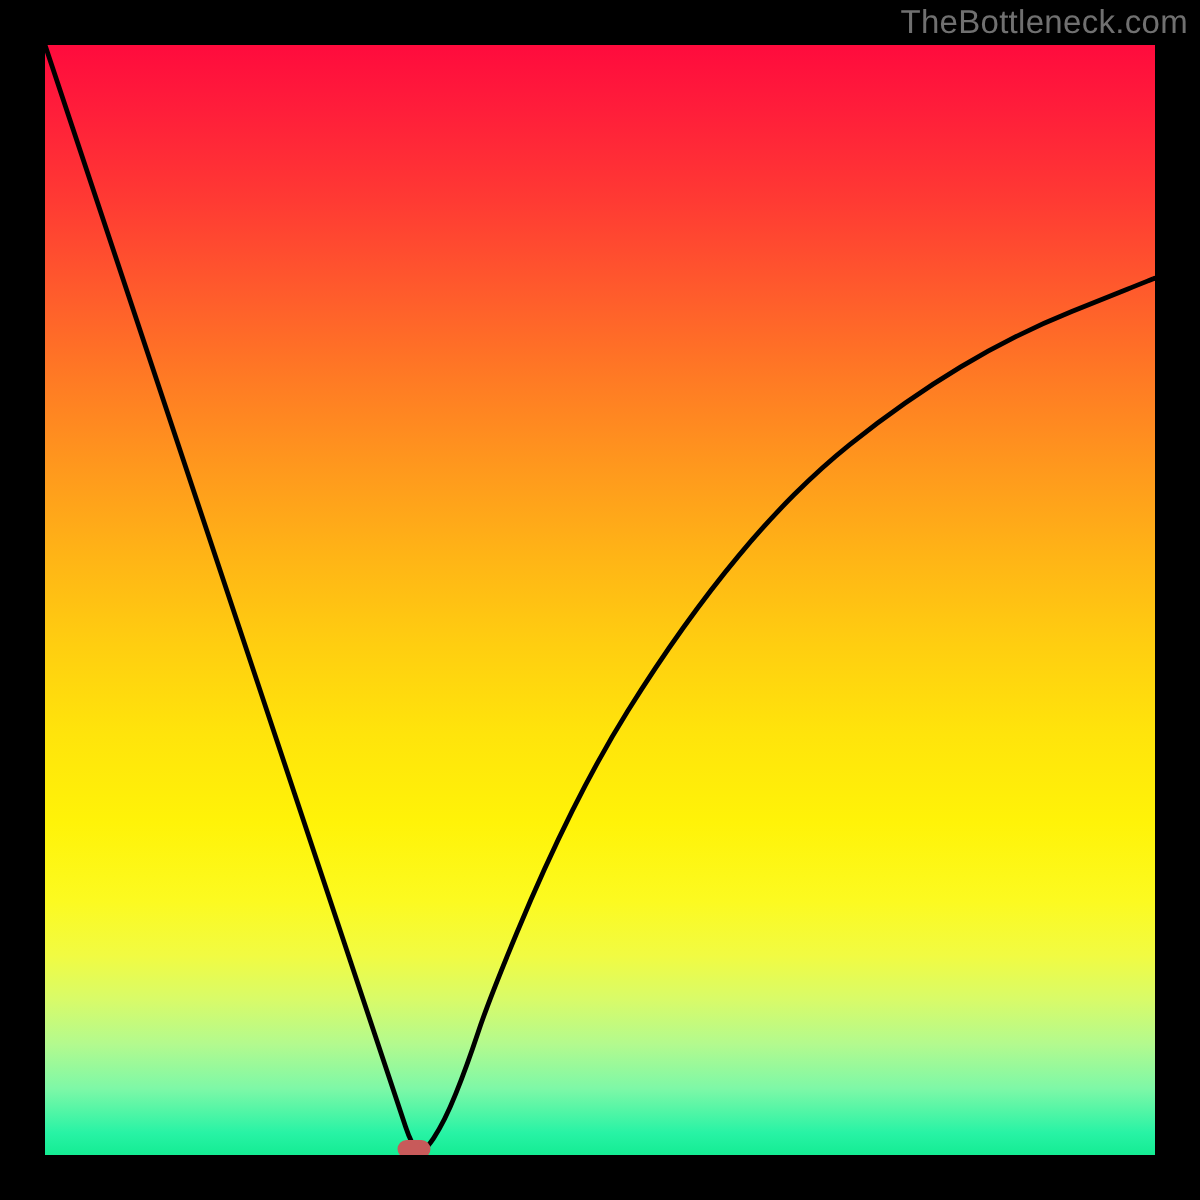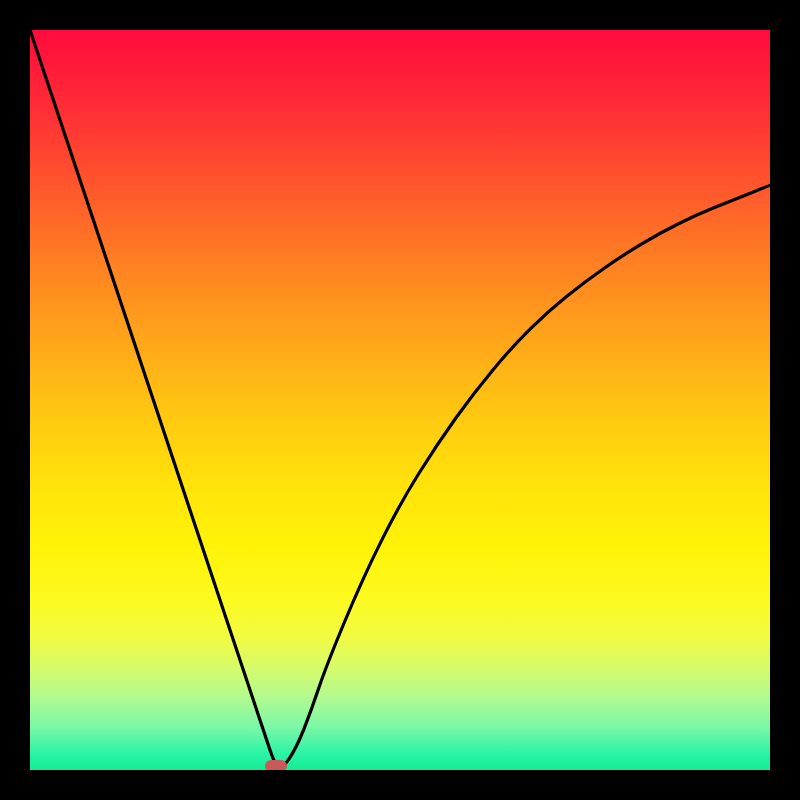--- a/index.html
+++ b/index.html
@@ -76,20 +76,21 @@
     background: #c85a5a;
     border-radius: 6px;
     transform: translate(-50%, -50%);
   }
 </style>
 </head>
 <body>
 
 <div class="frame">
 
+  <div class="watermark">TheBottleneck.com</div>
 
   <div class="plot-area">
 
     <div class="gradient-bg"></div>
 
     <svg class="curve-svg" viewBox="0 0 740 740" preserveAspectRatio="none">
       <path id="curve-path" fill="none" stroke="#000000" stroke-width="3.2" stroke-linejoin="round" stroke-linecap="round" d="M 0.0 0.0 Q 0.0 0.0 18.5 55.5 Q 37.0 111.0 55.5 166.5 Q 74.0 222.0 92.5 277.5 Q 111.0 333.0 129.5 388.5 Q 148.0 444.0 166.5 499.5 Q 185.0 555.0 203.5 610.5 Q 222.0 666.0 229.4 688.2 Q 236.8 710.4 240.5 721.5 Q 244.2 732.6 247.9 736.3 Q 251.6 740.0 259.0 728.9 Q 266.4 717.8 273.8 699.3 Q 281.2 680.8 288.6 658.6 Q 296.0 636.4 314.5 592.0 Q 333.0 547.6 351.5 510.6 Q 370.0 473.6 388.5 444.0 Q 407.0 414.4 425.5 388.5 Q 444.0 362.6 462.5 340.4 Q 481.0 318.2 499.5 299.7 Q 518.0 281.2 536.5 266.4 Q 555.0 251.6 573.5 238.7 Q 592.0 225.7 610.5 214.6 Q 629.0 203.5 647.5 194.3 Q 666.0 185.0 684.5 177.6 Q 703.0 170.2 721.5 162.8 T 740.0 155.4"></path>
     </svg>
 
     <div class="marker" id="marker" style="left: 246.42px; top: 736.3px; background: rgb(200, 90, 90);"></div>

